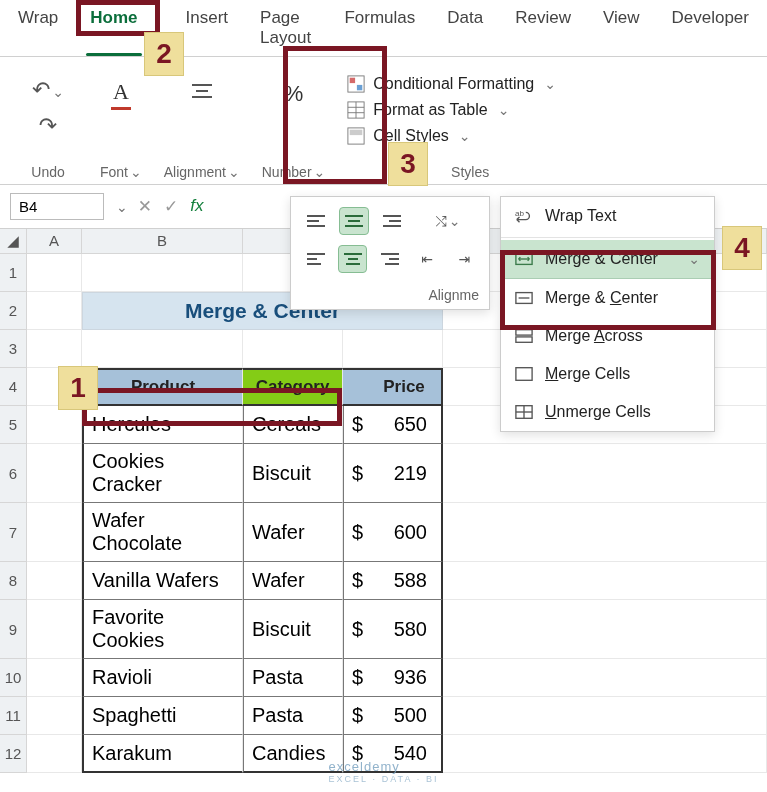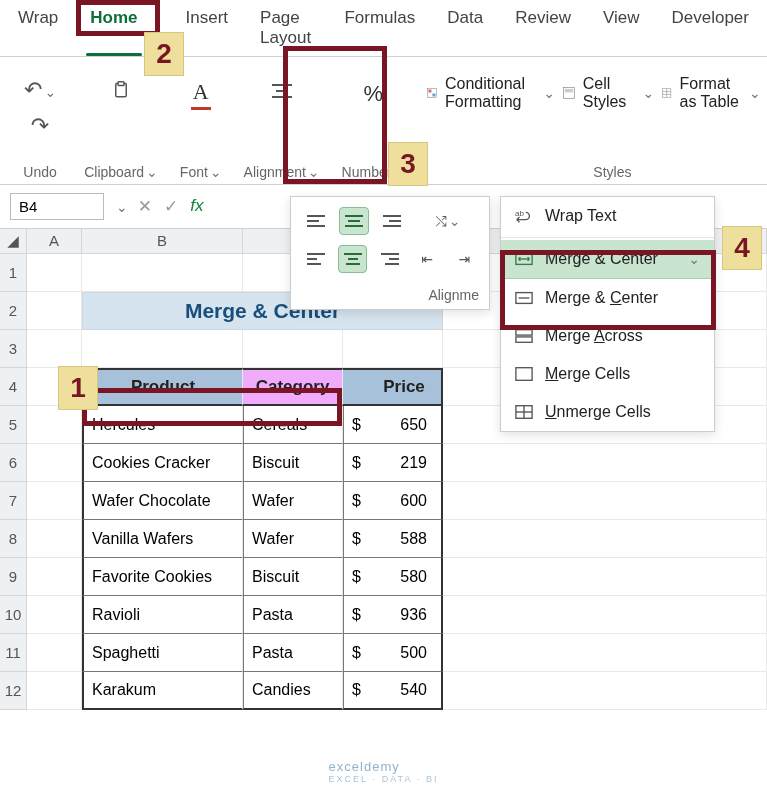--- a/index.html
+++ b/index.html
@@ -17,34 +17,34 @@
   .ribbon-group { display:flex; flex-direction:column; align-items:center; justify-content:space-between; color:#666; font-size:15px; }
   .ribbon-group .icon-tile { display:flex; flex-direction:column; align-items: center; gap:4px; padding:6px 8px; border-radius:4px; color:#333; }
   .group-label { font-size:14px; color:#666; padding-top: 2px;}
 
   .undo-col { display:flex; flex-direction:column; gap:6px; align-items:center;}
   .undo-col .undo, .undo-col .redo { font-size:22px; color:#555; padding: 2px 6px; }
 
   svg { display:block; }
 
   
-  .styles-col { display:flex; flex-direction:row; gap: 8px; font-size:16px; color:#222; }
+  .styles-col { display:flex; flex-direction:column; gap: 8px; font-size:16px; color:#222; }
   .styles-col .row { display:flex; align-items:center; gap:8px; cursor:pointer; }
 
   
   .formula-bar { display:flex; align-items:center; gap:10px; padding: 8px 10px; border-bottom:1px solid #d0d0d0;}
   .namebox { width: 94px; border:1px solid #bbb; padding:4px 8px; font-size:15px; background:#fff; }
   .fb-btns { display:flex; gap:12px; color:#999; font-size:17px;}
   .fx { font-style: italic; color:#15803d; }
 
   
   .sheet-wrap { display: grid; grid-template-columns: 27px 55px 161px 100px 100px 1fr; }
   .ch { background:#eef1f3; border-right:1px solid #d6d6d6; border-bottom:1px solid #d6d6d6; text-align:center; font-size: 15px; color:#555; padding:3px 0;}
   .rowhead { background:#eef1f3; border-right:1px solid #d6d6d6; border-bottom:1px solid #d6d6d6; text-align:center; font-size:15px; color:#555; display:flex; align-items:center; justify-content:center;}
-  .cell { border-right:1px solid #e8e8e8; border-bottom:1px solid #e8e8e8; padding: 6px 8px; font-size:16px; min-height:38px; display:flex; align-items:center; }
+  .cell { border-right:1px solid #e8e8e8; border-bottom:1px solid #e8e8e8; padding: 6px 8px; font-size:20px; min-height:38px; display:flex; align-items:center; }
   .blank { }
 
   
   .title-cell { grid-column: 3 / span 3; background:#d6e4ef; color:#184e7b; font-weight:700; font-size:21px; justify-content:center; border:1px solid #ccd6df;}
   
   .hdr { background:#a6c1d9; font-weight:700; color:#222; justify-content:center; font-size:17px; border-top:2px solid #333; border-bottom:2px solid #333; }
   .hdr:first-of-type { border-left:2px solid #333; }
   .price-cell { display:flex; justify-content:space-between; padding-right:14px; }
 
   
@@ -93,29 +93,20 @@
 <div class="ribbon-body">
 
   <div class="ribbon-group" style="width:60px;">
     <div class="undo-col">
       <div class="undo">↶<span class="chev-down"></span></div>
       <div class="redo">↷</div>
     </div>
     <div class="group-label">Undo</div>
   </div>
 
-  <div class="ribbon-group">
-    <div class="icon-tile">
-      <svg class="mini-icon" viewBox="0 0 24 24">
-          <rect x="5" y="3" width="14" height="18" rx="2" fill="none" stroke="#555" stroke-width="2"></rect>
-          <rect x="8" y="1" width="8" height="5" rx="1" fill="#fff" stroke="#555" stroke-width="2"></rect>
-        </svg>
-    </div>
-    <div class="group-label"><span>Clipboard</span><span class="chev-down"></span></div>
-  </div>
 
   <div class="ribbon-group">
     <div class="icon-tile">
       <div style="font-size:22px; font-family:serif; line-height:1;">A</div>
       <div style="width:20px;height:3px;background:#c0392b;"></div>
     </div>
     <div class="group-label"><span>Font</span><span class="chev-down"></span></div>
   </div>
 
   <div class="ribbon-group">
@@ -143,33 +134,33 @@
             <rect x="1" y="1" width="18" height="18" fill="none" stroke="#777"></rect>
             <rect x="3" y="3" width="6" height="6" fill="#d46a6a"></rect>
             <rect x="11" y="11" width="6" height="6" fill="#6aa0d4"></rect>
           </svg>
         <span>Conditional Formatting</span>
           <span class="chev-down"></span>
       </div>
       <div class="row">
         <svg class="mini-icon" viewBox="0 0 20 20">
             <rect x="1" y="1" width="18" height="18" fill="none" stroke="#777"></rect>
-            <rect x="3" y="3" width="14" height="6" fill="#ccc"></rect>
-          </svg>
-        <span>Cell Styles</span>
-          <span class="chev-down"></span>
-      </div>
-      <div class="row">
-        <svg class="mini-icon" viewBox="0 0 20 20">
-            <rect x="1" y="1" width="18" height="18" fill="none" stroke="#777"></rect>
             <line x1="1" y1="7" x2="19" y2="7" stroke="#777"></line>
             <line x1="1" y1="13" x2="19" y2="13" stroke="#777"></line>
             <line x1="10" y1="1" x2="10" y2="19" stroke="#777"></line>
           </svg>
         <span>Format as Table</span>
+          <span class="chev-down"></span>
+      </div>
+      <div class="row">
+        <svg class="mini-icon" viewBox="0 0 20 20">
+            <rect x="1" y="1" width="18" height="18" fill="none" stroke="#777"></rect>
+            <rect x="3" y="3" width="14" height="6" fill="#ccc"></rect>
+          </svg>
+        <span>Cell Styles</span>
           <span class="chev-down"></span>
       </div>
     </div>
     <div class="group-label" style="align-self:center;margin-left:37px;">Styles</div>
   </div>
 </div>
 
 <div class="formula-bar">
   <input class="namebox" value="B4" style="">
   <span class="chev-down"></span>
@@ -200,21 +191,21 @@
     <div class="cell blank"></div>
     <div class="rowhead">3</div>
     <div class="cell blank"></div>
     <div class="cell blank"></div>
     <div class="cell blank"></div>
     <div class="cell blank"></div>
     <div class="cell blank"></div>
     <div class="rowhead">4</div>
     <div class="cell blank"></div>
     <div class="cell hdr" style="border-left: 2px solid rgb(51, 51, 51);">Product</div>
-    <div class="cell hdr" style="background: #f0abfc;">Category</div>
+    <div class="cell hdr" style="background: #84cc16;">Category</div>
     <div class="cell hdr" style="border-right: 2px solid rgb(51, 51, 51); padding-left: 32px;">Price</div>
     <div class="cell blank"></div>
     <div class="rowhead">5</div>
     <div class="cell blank"></div>
     <div class="cell " style="border-left: 2px solid rgb(51, 51, 51); border-bottom: 1px solid rgb(119, 119, 119);">Hercules</div>
     <div class="cell " style="border-bottom: 1px solid rgb(119, 119, 119); border-left: 1px solid rgb(119, 119, 119);">Cereals</div>
     <div class="cell price-cell" style="border-right: 2px solid rgb(51, 51, 51); border-left: 1px solid rgb(119, 119, 119); border-bottom: 1px solid rgb(119, 119, 119);">
       <span>$</span>
       <span>650</span>
     </div>

